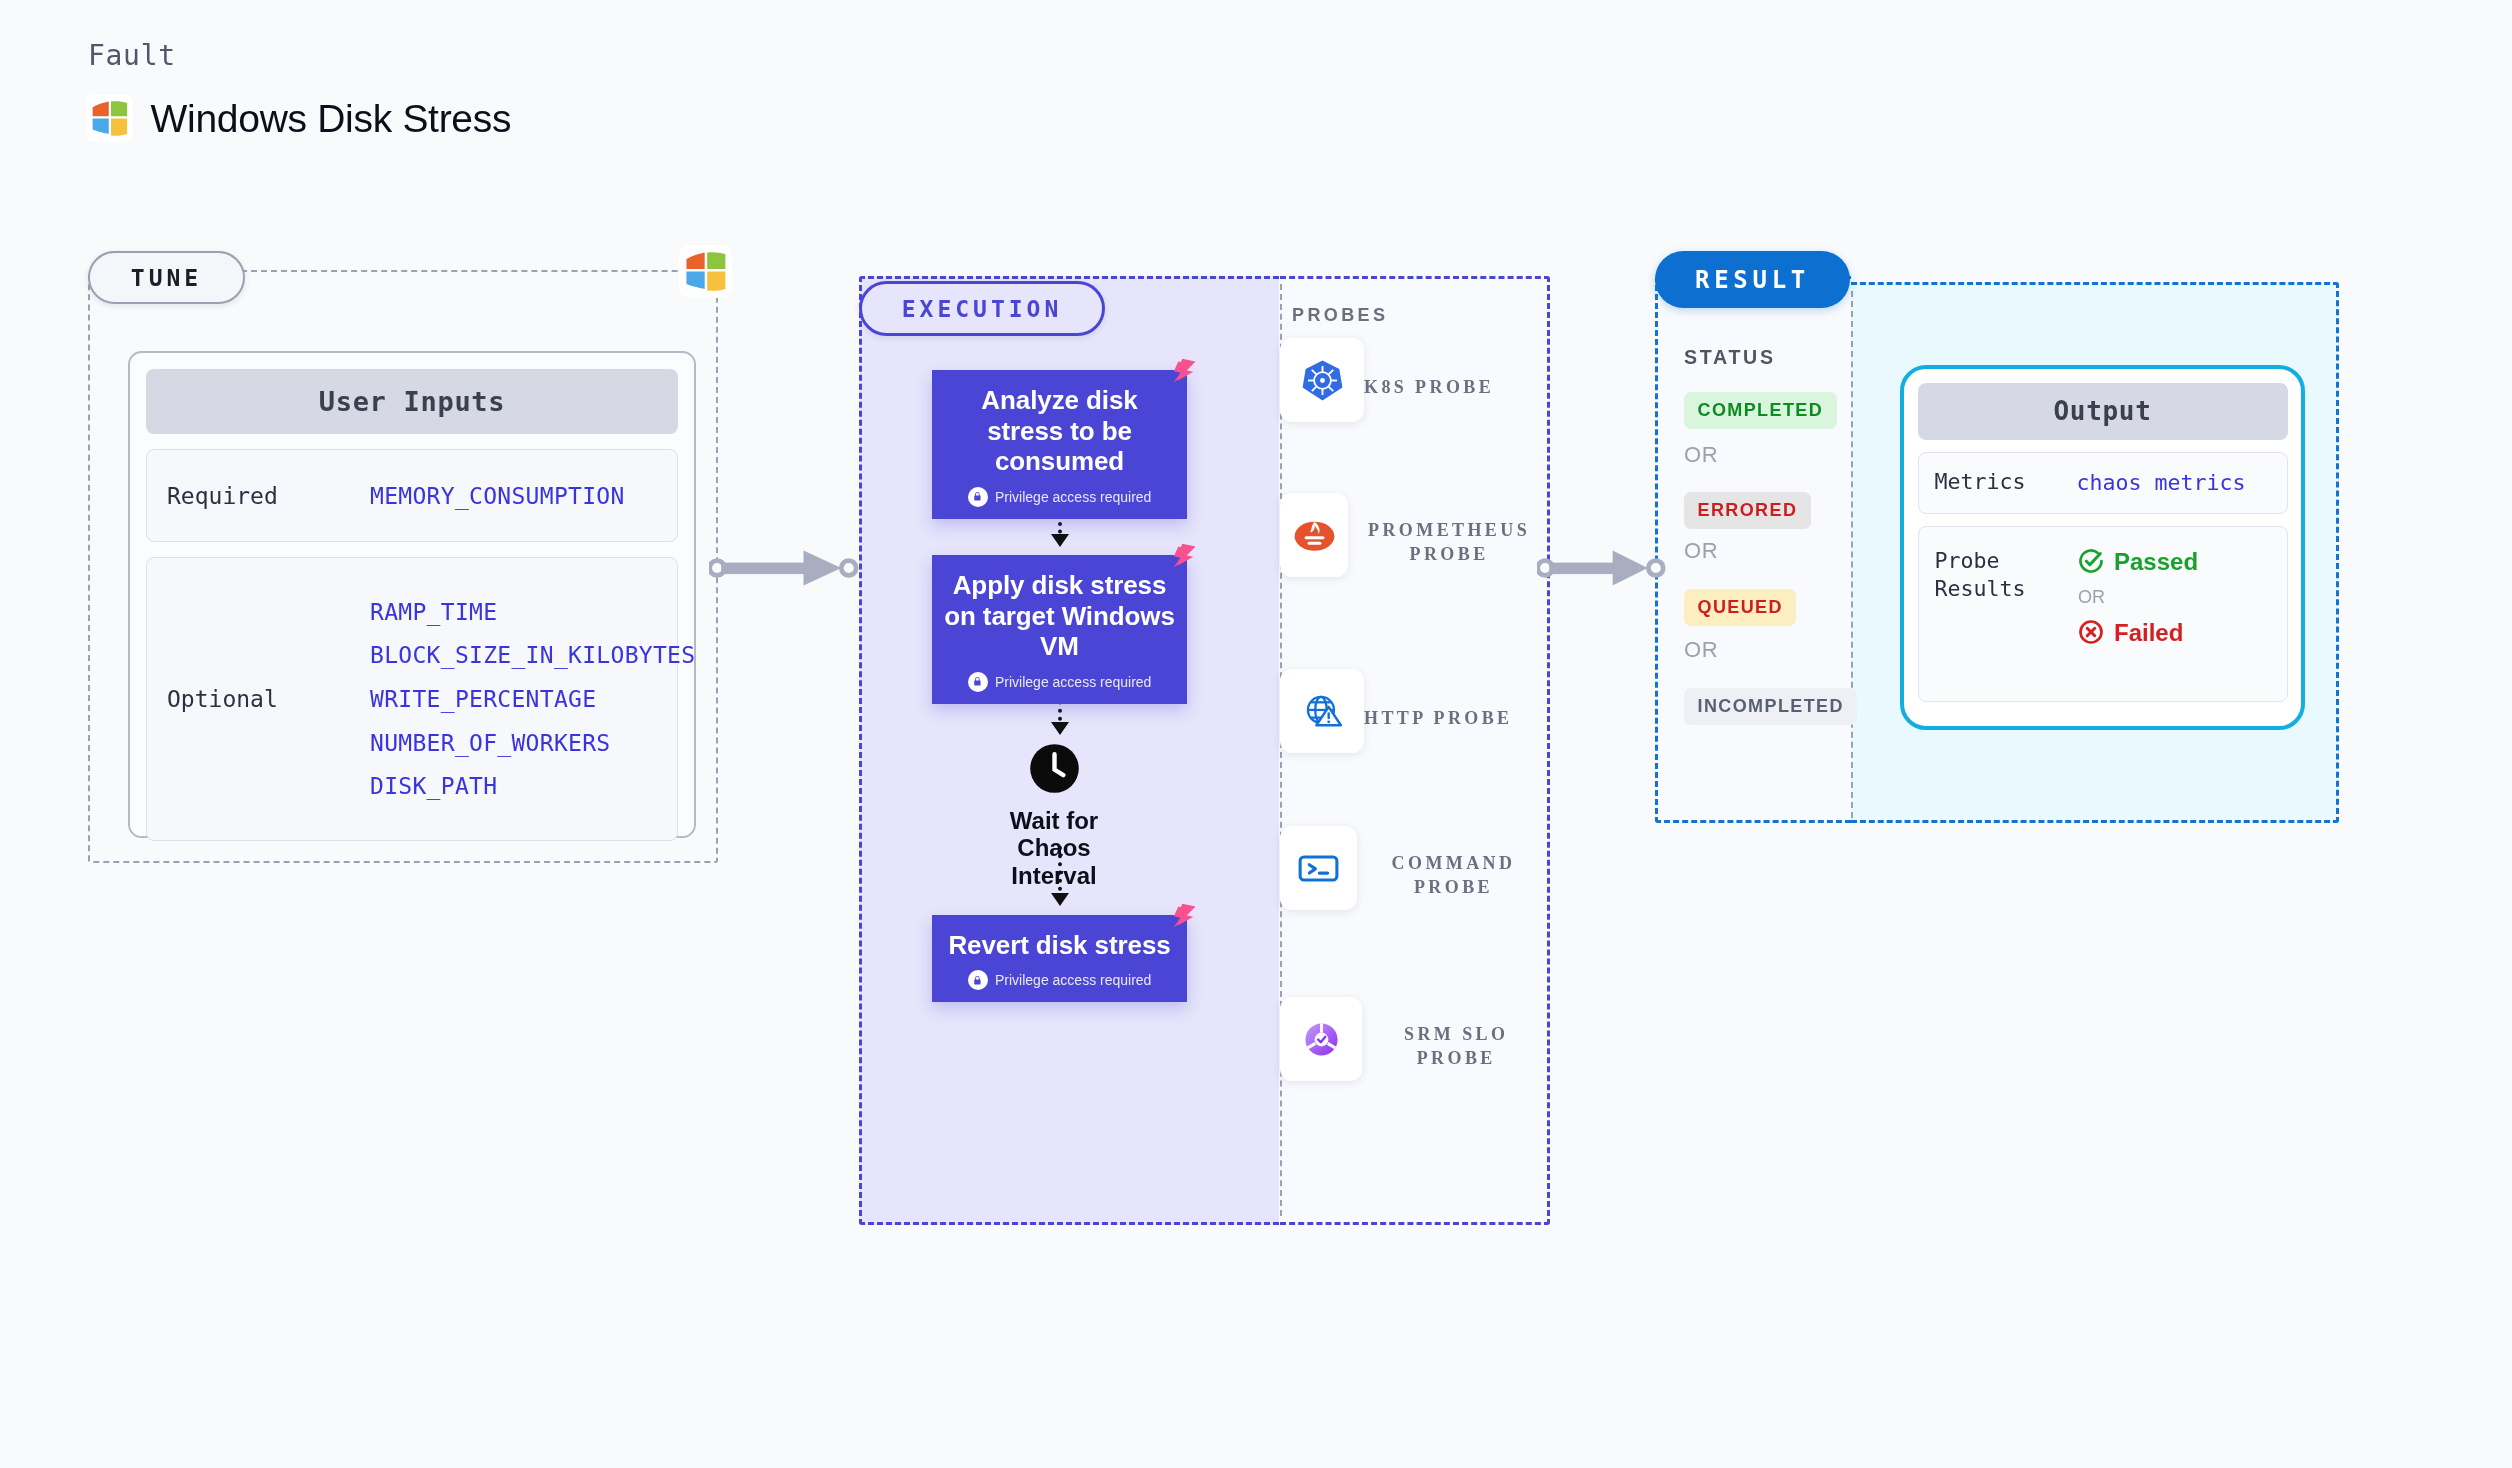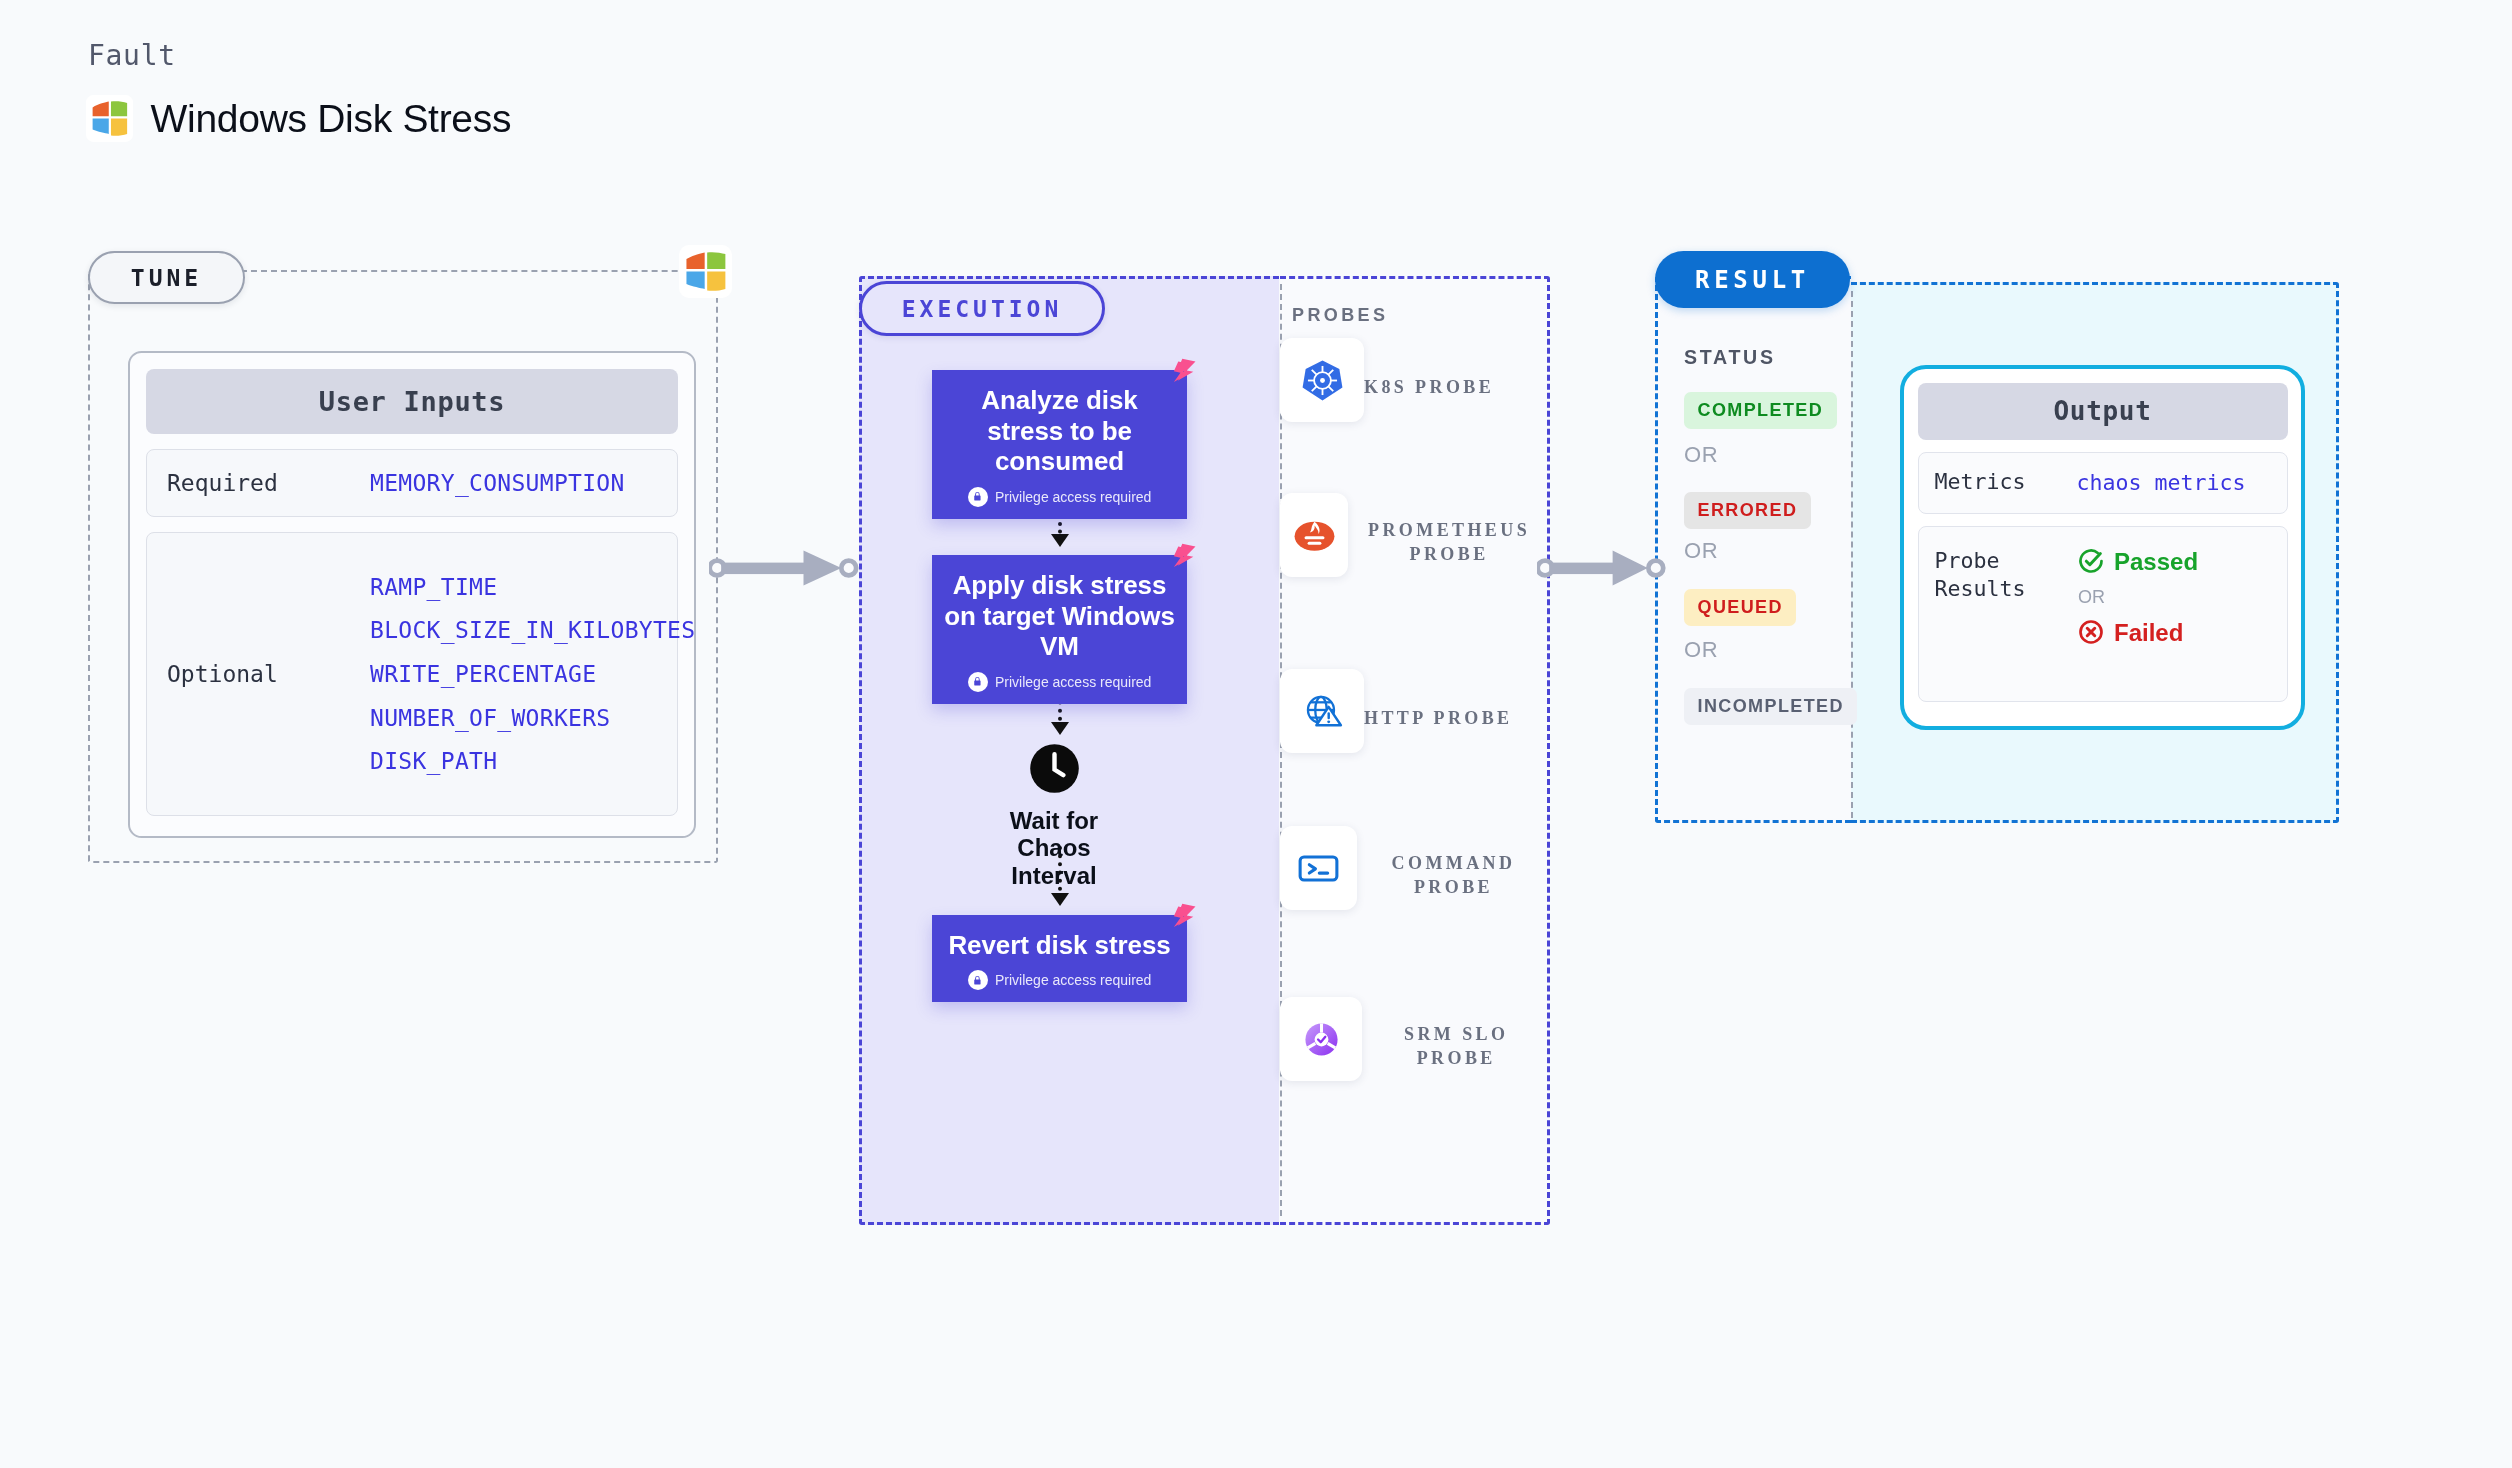--- a/index.html
+++ b/index.html
@@ -113,21 +113,21 @@
   }
   .row-label {
     font-family: "DejaVu Sans Mono", monospace;
     font-size: 23px; color: #2b3140; width: 203px; flex: none;
   }
   .row-vals { display: flex; flex-direction: column; gap: 17.6px; }
   .row-val {
     font-family: "DejaVu Sans Mono", monospace;
     font-size: 23px; color: #3a34e0; letter-spacing: 0.3px;
   }
-  .row-box.required { height: 68px; }
+  .row-box.required { height: 93px; }
   .row-box.optional { height: 284px; }
 
   
   .step {
     position: absolute; background: #4b45d6; color: #fff;
     border-radius: 0; width: 255px;
     display: flex; flex-direction: column; align-items: center;
     justify-content: center; padding: 15px 9.5px 12px;
     box-shadow: 0 6.8px 15px rgba(75,69,214,.25);
     z-index: 4;

